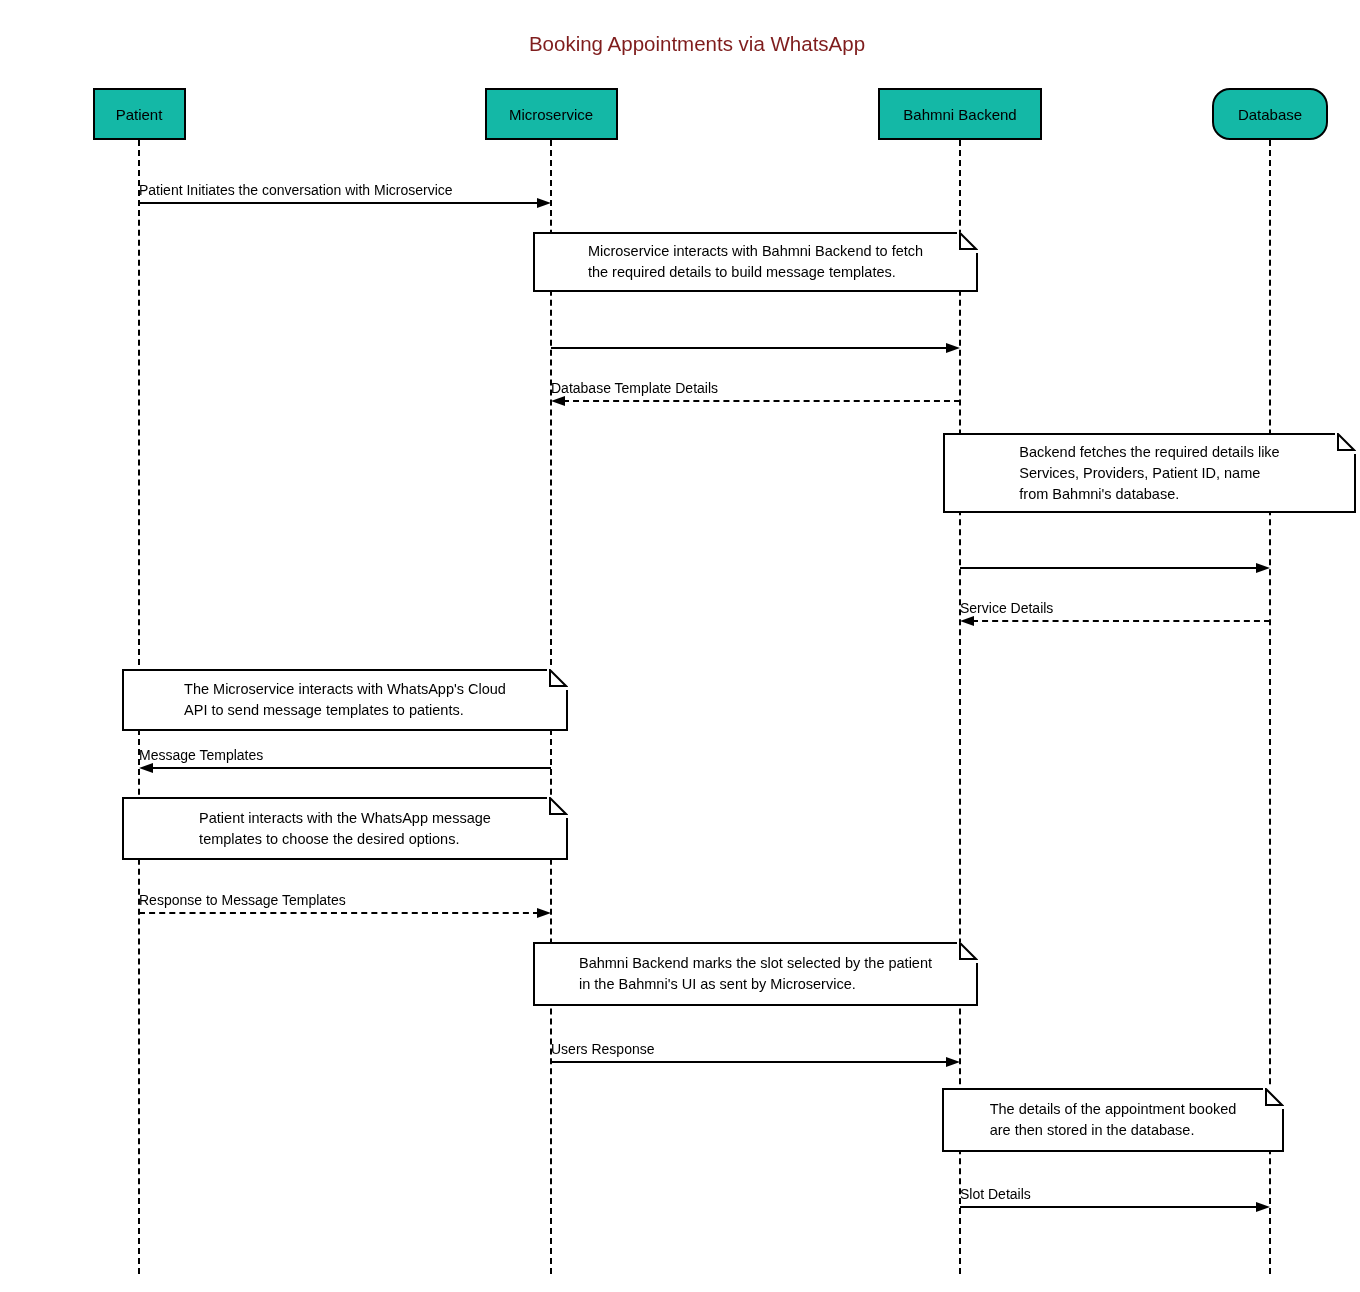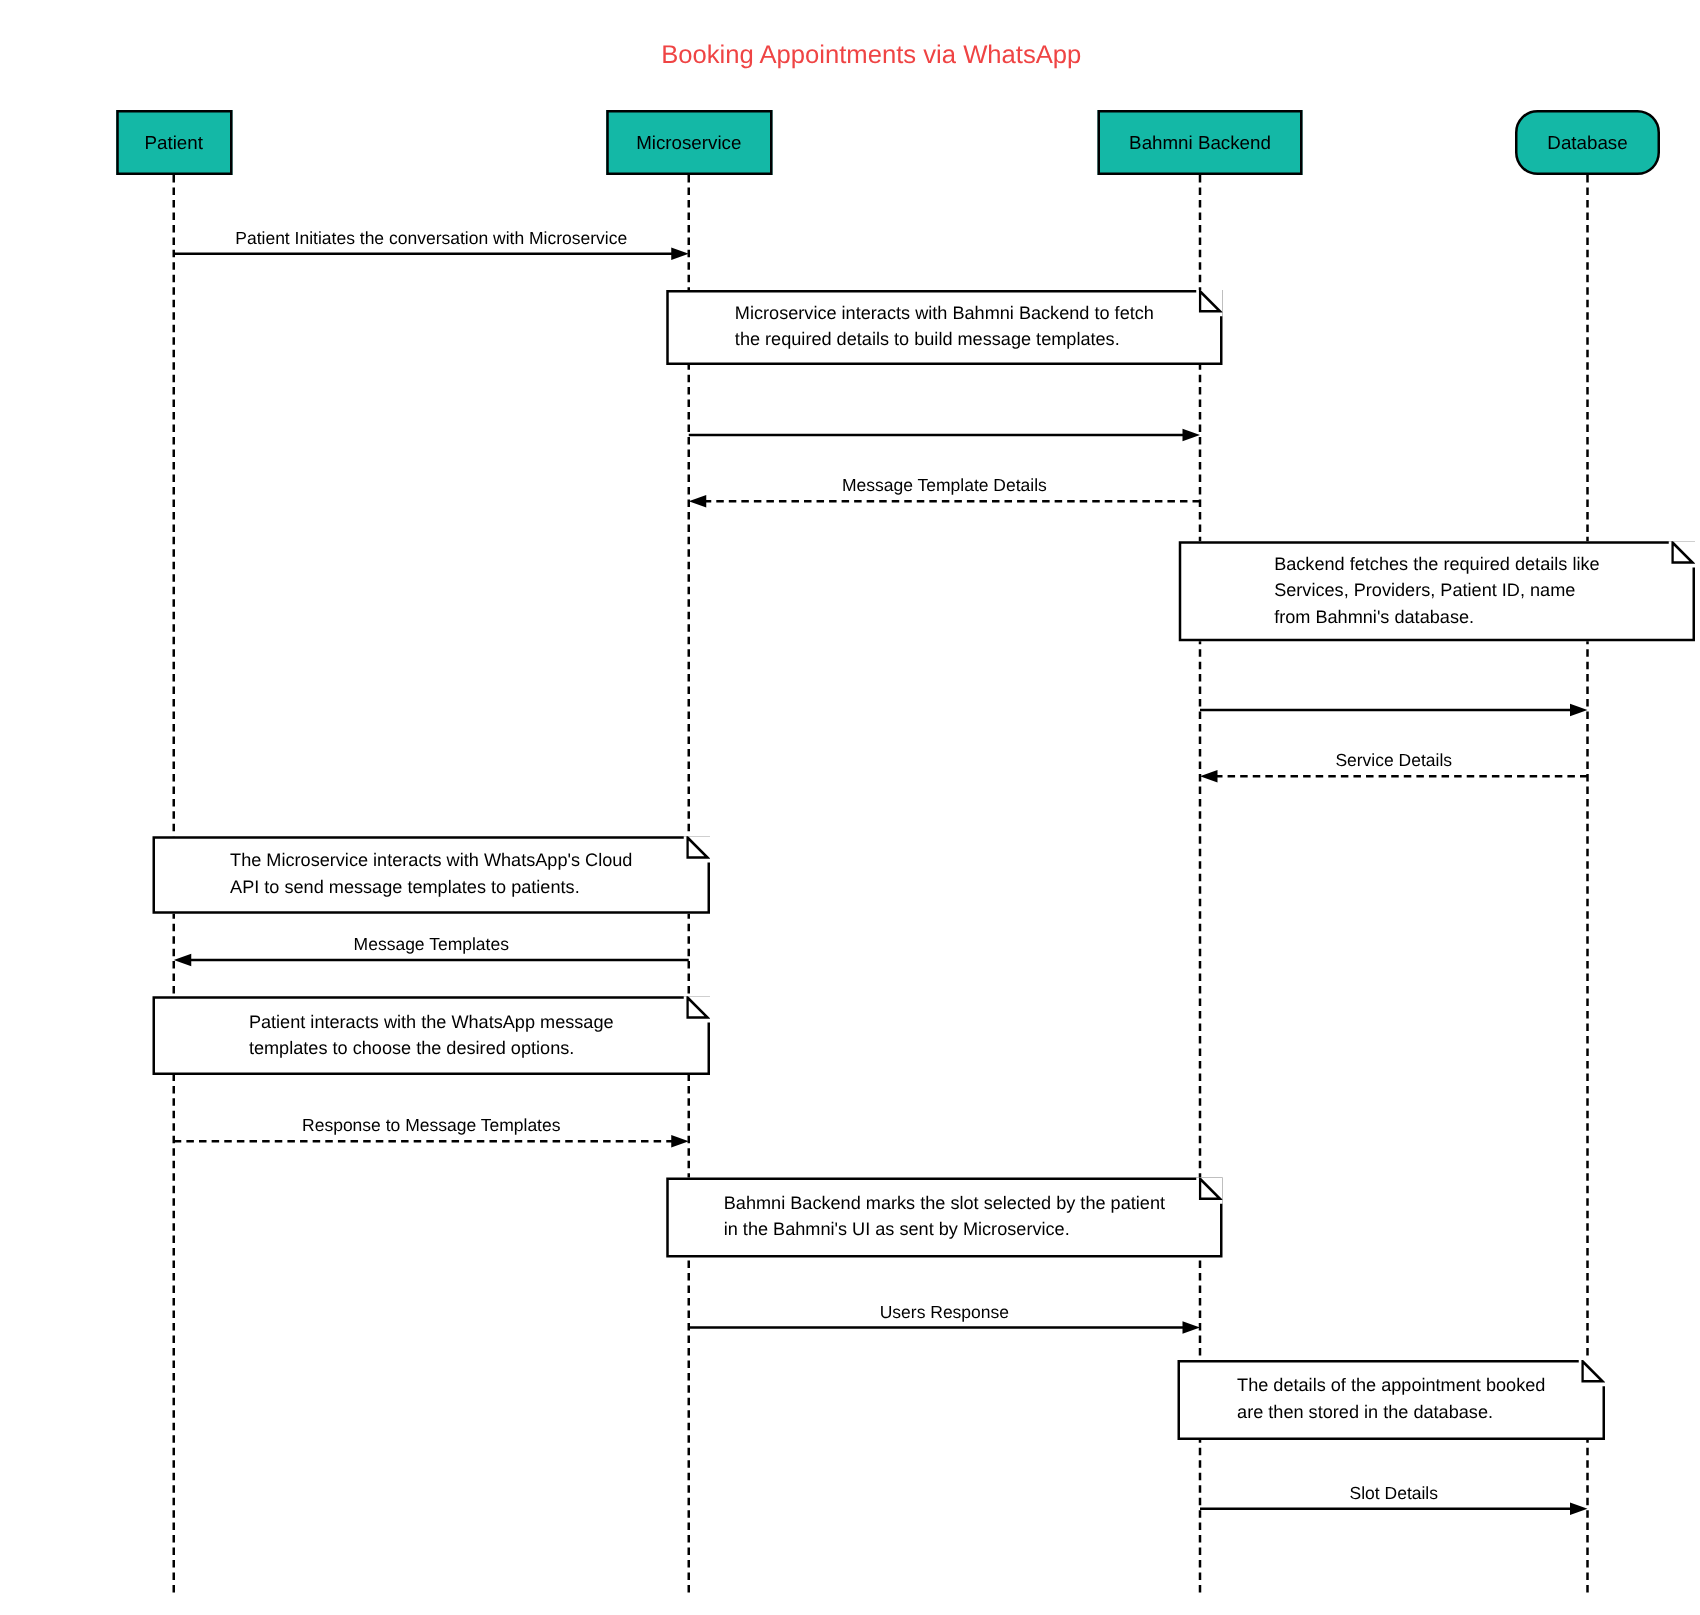--- a/index.html
+++ b/index.html
@@ -17,21 +17,21 @@
     overflow: hidden;
   }
   .title {
     position: absolute;
     top: 32px;
     left: 34px;
     width: 1326px;
     text-align: center;
     font-size: 20.5px;
     font-weight: 400;
-    color: #ef4444;
+    color: #7f1d1d;
     z-index: 3;
   }
   .actor-box {
     position: absolute;
     box-sizing: border-box;
     border: 2.5px solid #000;
     background: #14b8a6;
     display: flex;
     align-items: center;
     justify-content: center;
@@ -56,21 +56,20 @@
     border-top: 2px solid #000;
   }
   .msg-line.dashed {
     border-top-style: dashed;
   }
   .msg-label {
     position: absolute;
     left: 0;
     right: 0;
     bottom: 6px;
-    text-align: center;
     font-size: 14px;
     white-space: nowrap;
   }
   .arrowhead {
     position: absolute;
     top: 15.5px;
     width: 0;
     height: 0;
     border-top: 5.5px solid transparent;
     border-bottom: 5.5px solid transparent;
@@ -132,21 +131,21 @@
         <div class="arrowhead right"></div>
         <div class="msg-label">Patient Initiates the conversation with Microservice</div>
       </div>
       <div class="message" style="left: 551px; top: 327px; width: 409px;">
         <div class="msg-line" style="left: 0px; width: 397px;"></div>
         <div class="arrowhead right"></div>
       </div>
       <div class="message" style="left: 551px; top: 380px; width: 409px;">
         <div class="msg-line dashed" style="left: 12px; width: 397px;"></div>
         <div class="arrowhead left"></div>
-        <div class="msg-label">Message Template Details</div>
+        <div class="msg-label">Database Template Details</div>
       </div>
       <div class="message" style="left: 960px; top: 547px; width: 310px;">
         <div class="msg-line" style="left: 0px; width: 298px;"></div>
         <div class="arrowhead right"></div>
       </div>
       <div class="message" style="left: 960px; top: 600px; width: 310px;">
         <div class="msg-line dashed" style="left: 12px; width: 298px;"></div>
         <div class="arrowhead left"></div>
         <div class="msg-label">Service Details</div>
       </div>

